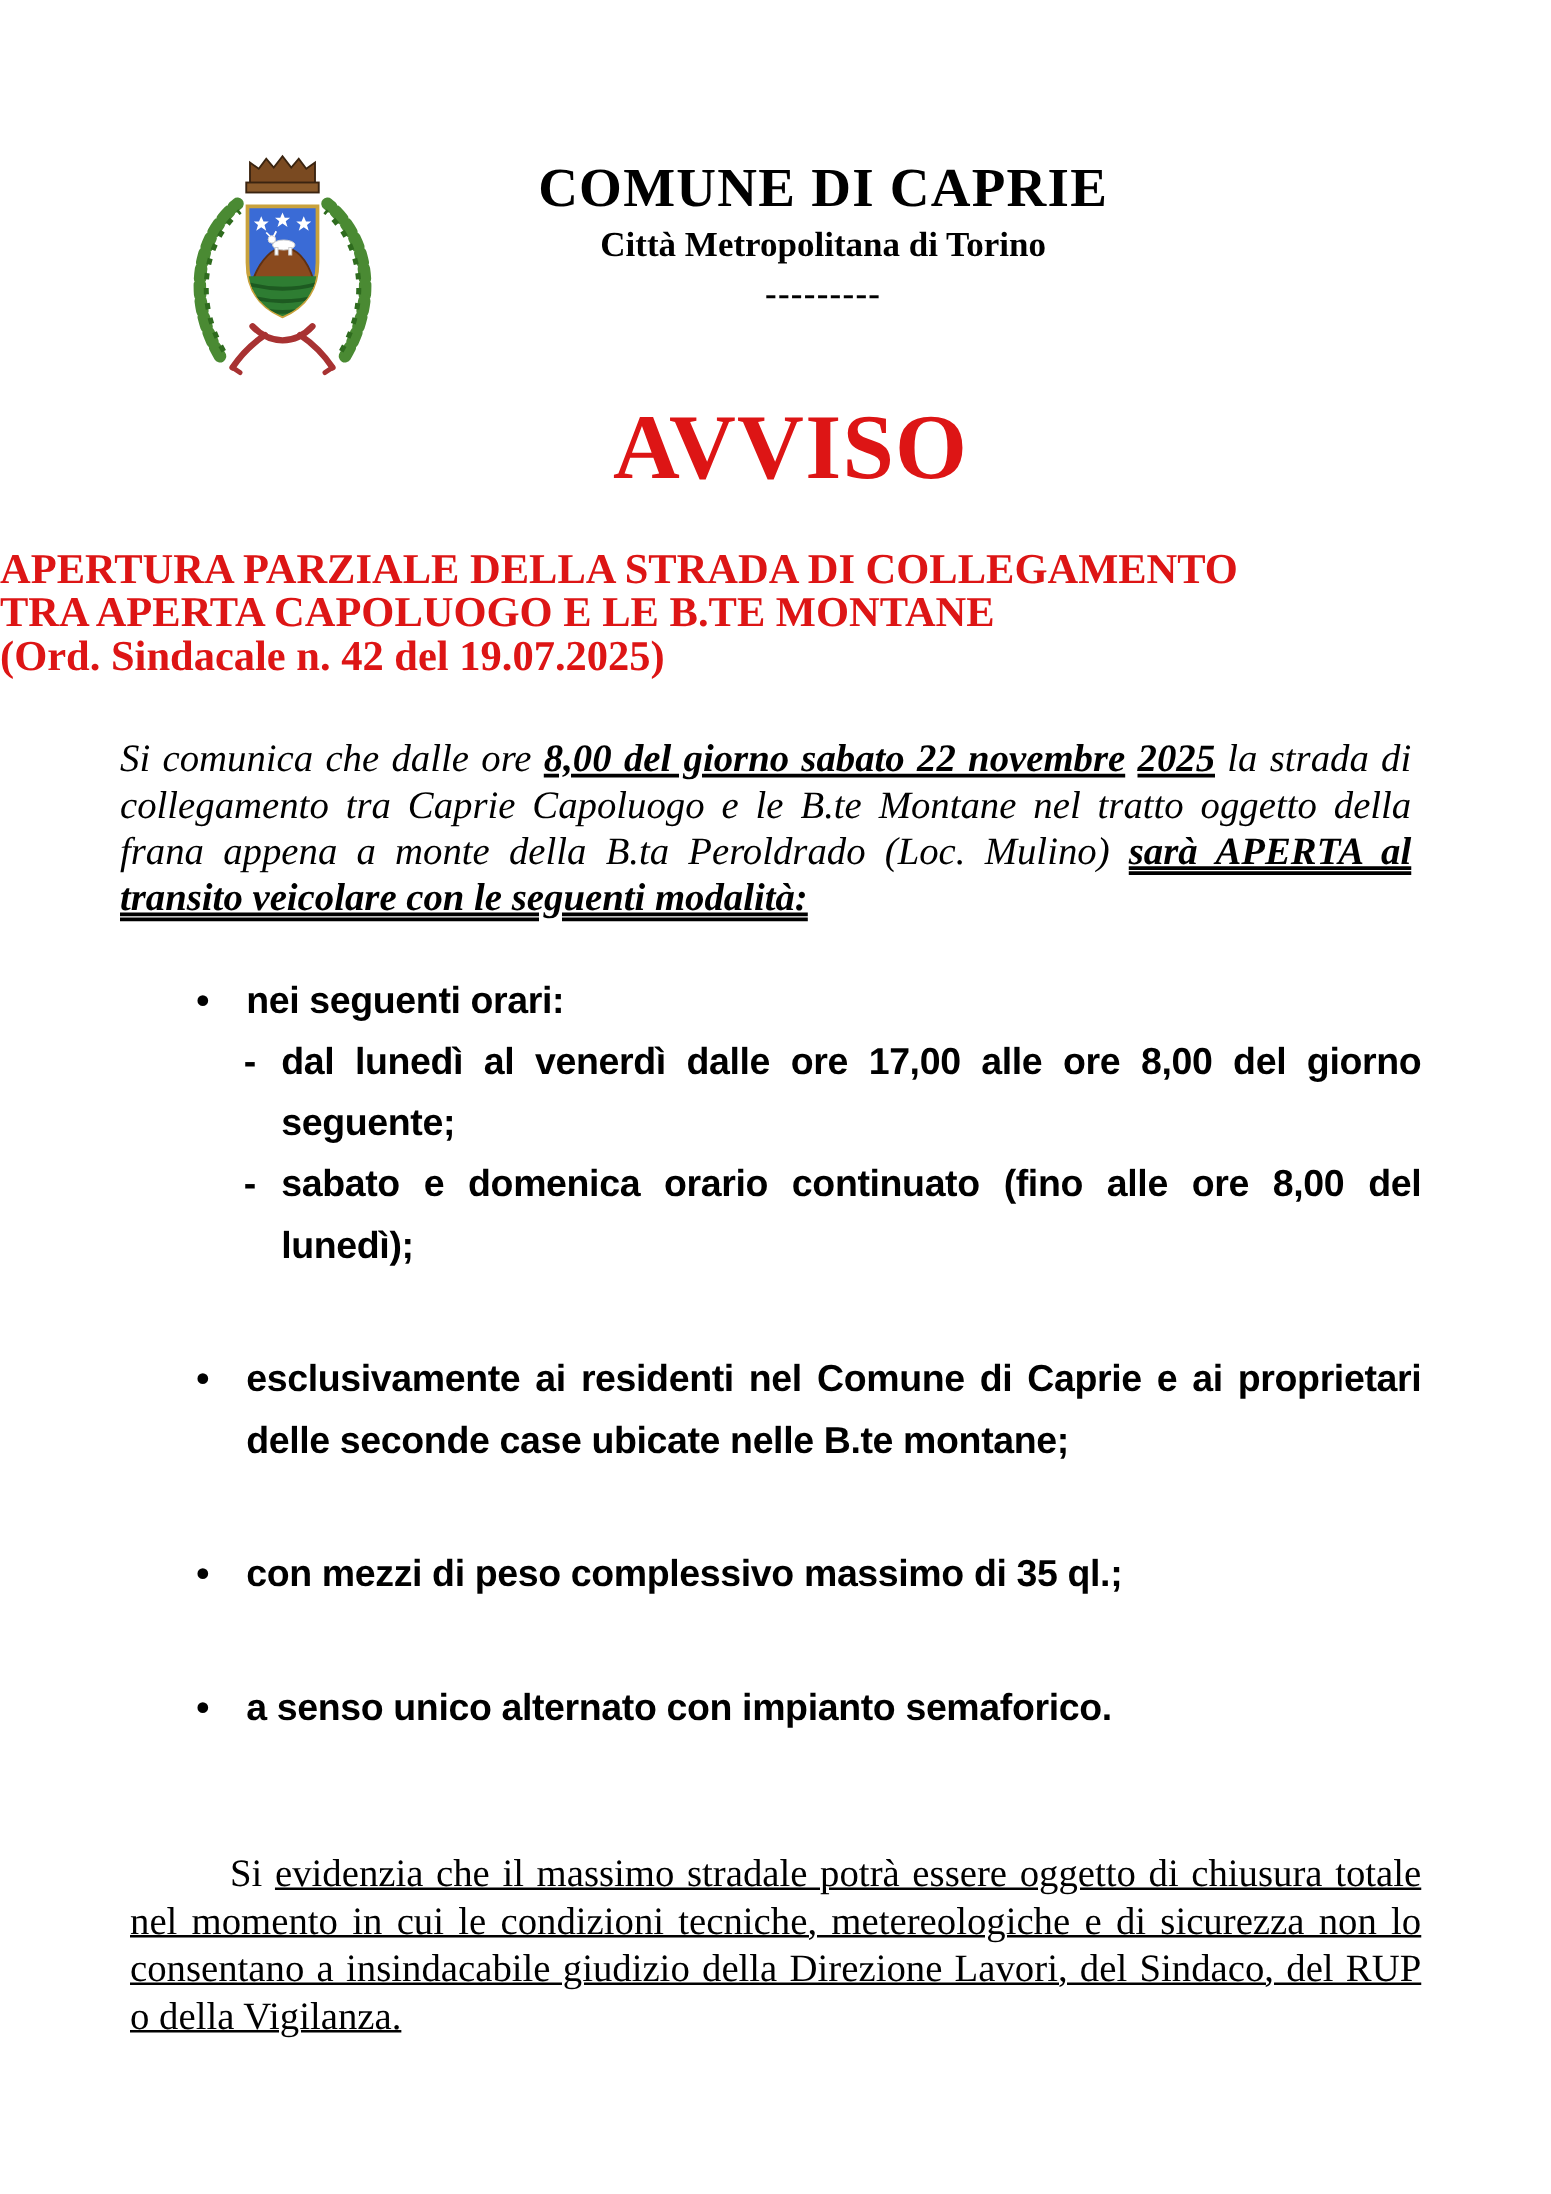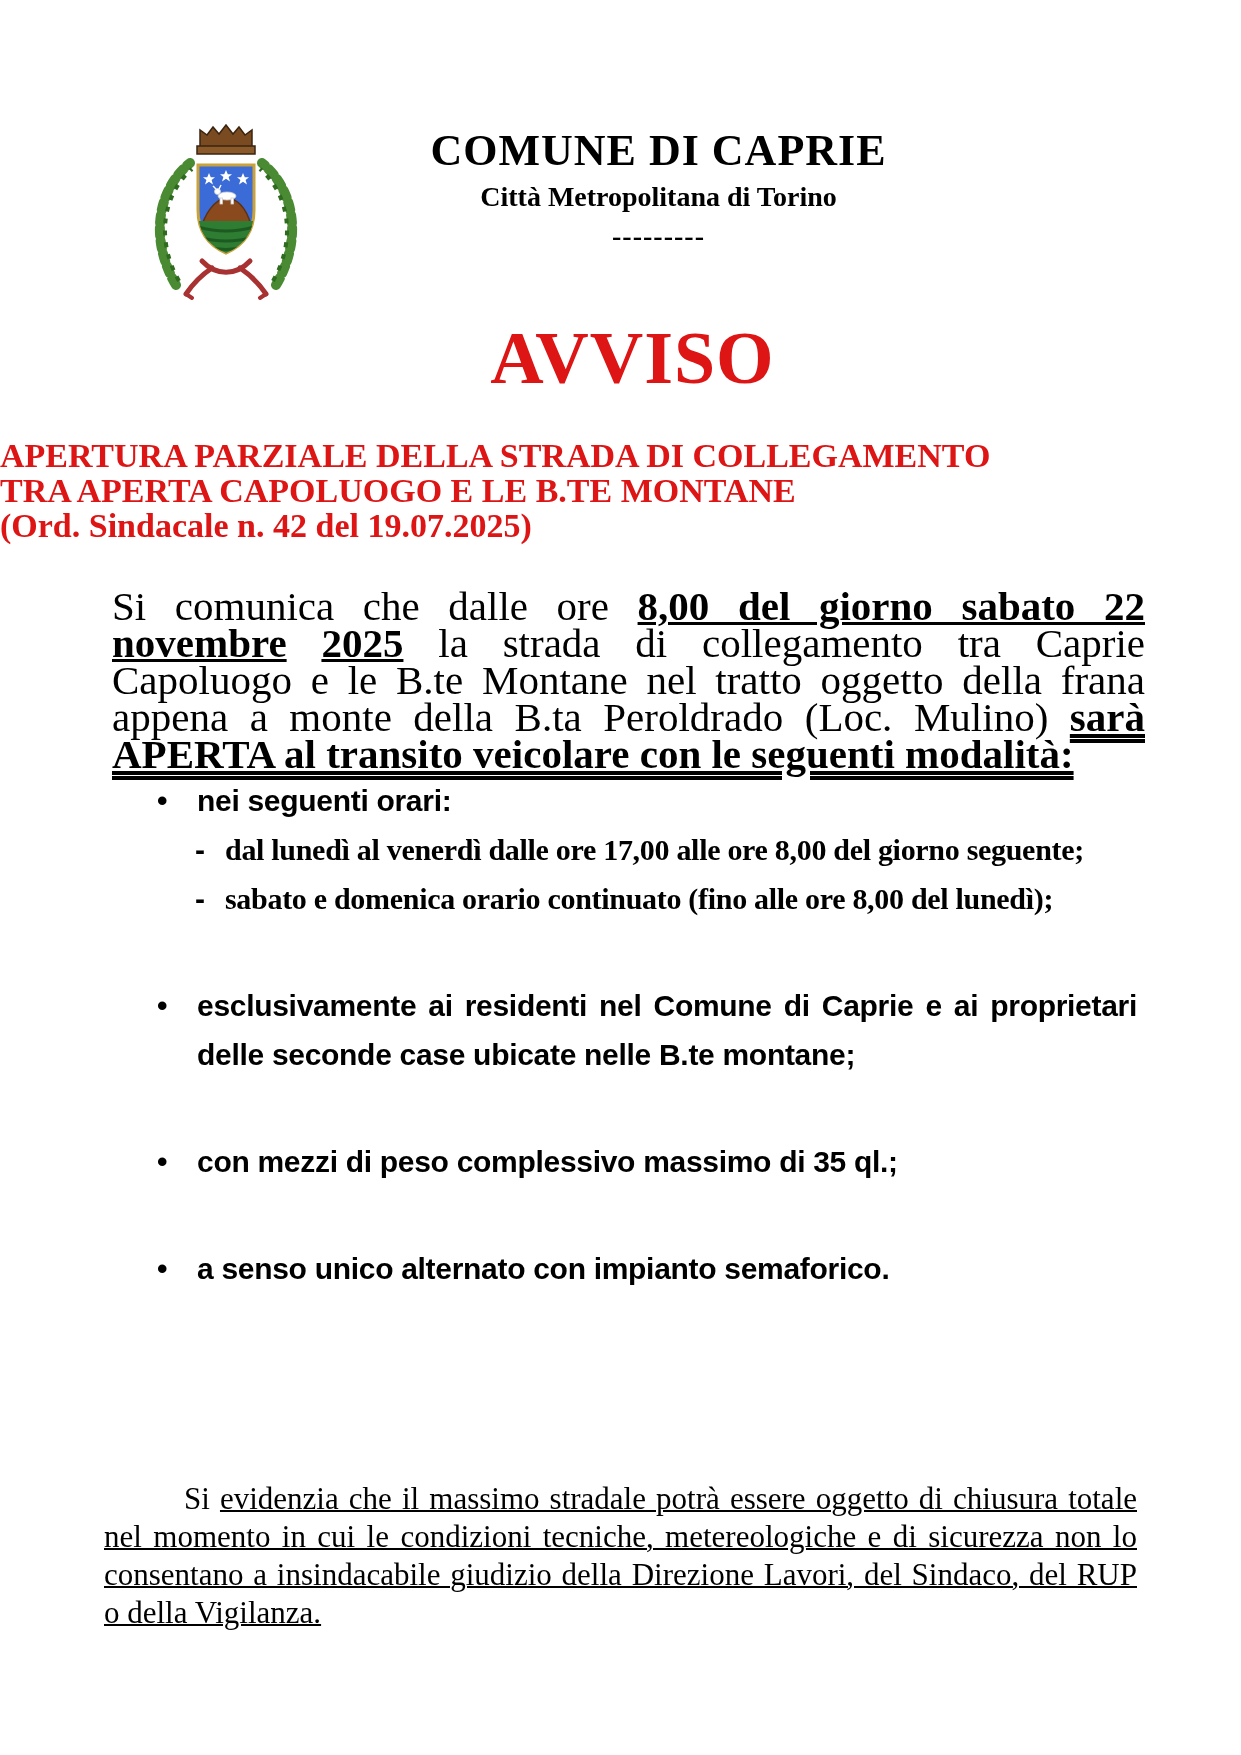--- a/index.html
+++ b/index.html
@@ -21,41 +21,41 @@
     position:absolute;left:0;right:0;top:316px;text-align:center;
     color:var(--red);font-size:74px;font-weight:bold;line-height:1.15;letter-spacing:1px;
   }
   .notice-subtitle{
     position:absolute;left:0;right:0;top:438px;text-align:left;
     color:var(--red);font-weight:bold;font-size:34px;line-height:35px;
   }
 
   
   .intro{
-    position:absolute;left:112px;width:1033px;top:588px;
-    font-size:41px;line-height:37px;text-align:justify;margin:0;
+    position:absolute;left:96px;width:1033px;top:588px;
+    font-size:31px;line-height:37px;text-align:justify;margin:0;font-style:italic;
   }
   .b{font-weight:bold;}
   .u1{text-decoration:underline;text-decoration-thickness:3px;}
   .u2{font-weight:bold;text-decoration:underline;text-decoration-style:double;}
   .u3{text-decoration:underline;text-decoration-thickness:2px;}
 
   .bullets{
     position:absolute;left:157px;width:980px;top:776px;
     font-family:"Liberation Sans", sans-serif;font-weight:bold;
     font-size:30px;line-height:49px;letter-spacing:-0.3px;
   }
   .bullet-item{display:flex;align-items:flex-start;}
   .bullet-item + .bullet-item{margin-top:58px;}
   .b-marker{flex:0 0 40px;}
   .b-body{flex:1;}
   .b-text{text-align:justify;}
   .sub-item{display:flex;margin-left:-2px;}
   .s-marker{flex:0 0 30px;}
-  .s-text{flex:1;text-align:justify;font-family:Liberation Serif, serif;}
+  .s-text{flex:1;text-align:justify;}
 
   .closing{
     position:absolute;left:104px;width:1033px;top:1480px;
     font-size:31px;line-height:38px;text-align:justify;text-indent:80px;margin:0;
   }
 </style>
 </head>
 <body>
 
 <div class="page">

